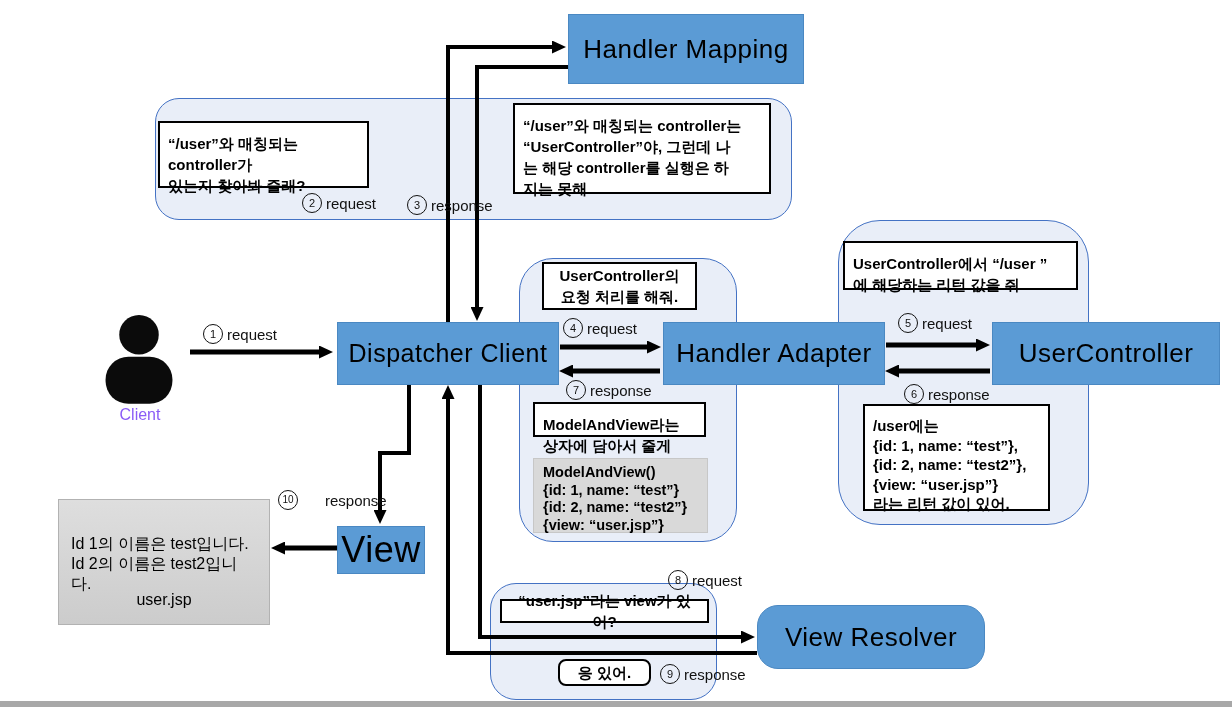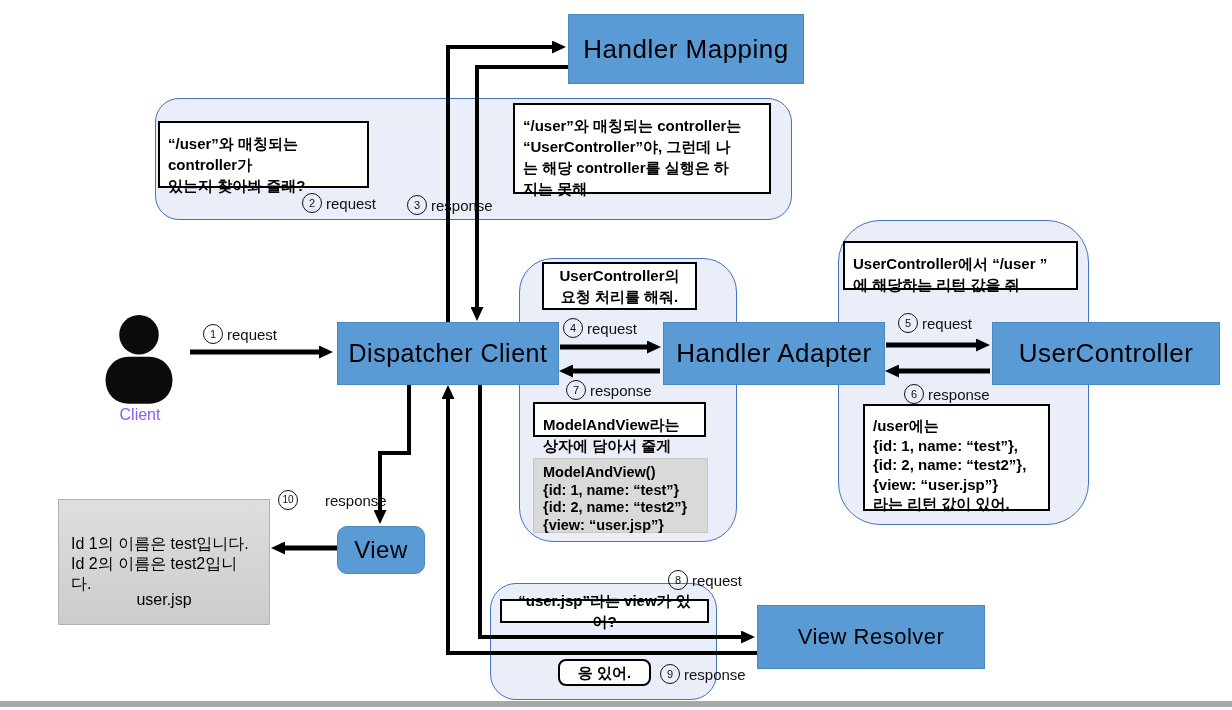--- a/index.html
+++ b/index.html
@@ -108,22 +108,22 @@
 
     <path d="M480 383 V637 H742" stroke="#000" stroke-width="4" fill="none" marker-end="url(#ah)"></path>
 
     <path d="M757 653 H448 V398" stroke="#000" stroke-width="4" fill="none" marker-end="url(#ah)"></path>
   </svg>
 
   <div class="node" style="left:568px;top:14px;width:234px;height:68px;font-size:26px;">Handler Mapping</div>
   <div class="node" style="left:337px;top:322px;width:220px;height:61px;font-size:25px;">Dispatcher Client</div>
   <div class="node" style="left:992px;top:322px;width:226px;height:61px;font-size:26px;">UserController</div>
   <div class="node" style="left:663px;top:322px;width:220px;height:61px;font-size:26px;">Handler Adapter</div>
-  <div class="node" style="left:337px;top:526px;width:86px;height:46px;font-size:24px;border-radius:10px;">View</div>
-  <div class="node" style="left:757px;top:605px;width:226px;height:62px;font-size:22px;">View Resolver</div>
+  <div class="node" style="left:337px;top:526px;width:86px;height:46px;font-size:36px;">View</div>
+  <div class="node" style="left:757px;top:605px;width:226px;height:62px;font-size:26px;border-radius:21px;">View Resolver</div>
 
   <div class="step" style="left:203px;top:324px;">
     <span class="circ">1</span>
     <span>request</span>
   </div>
   <div class="step" style="left:302px;top:193px;">
     <span class="circ">2</span>
     <span>request</span>
   </div>
   <div class="step" style="left:407px;top:195px;">

